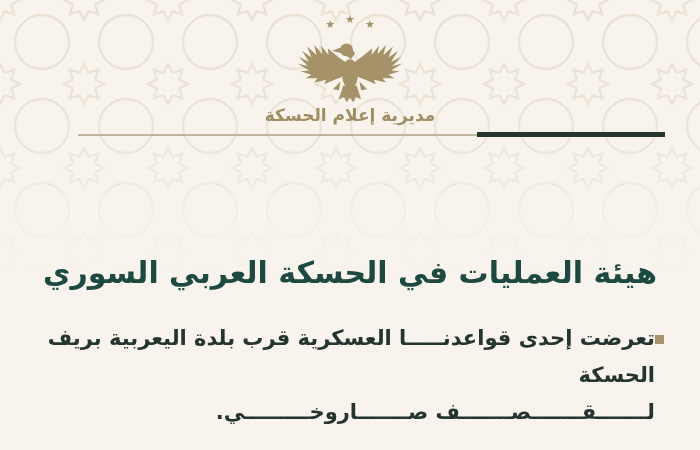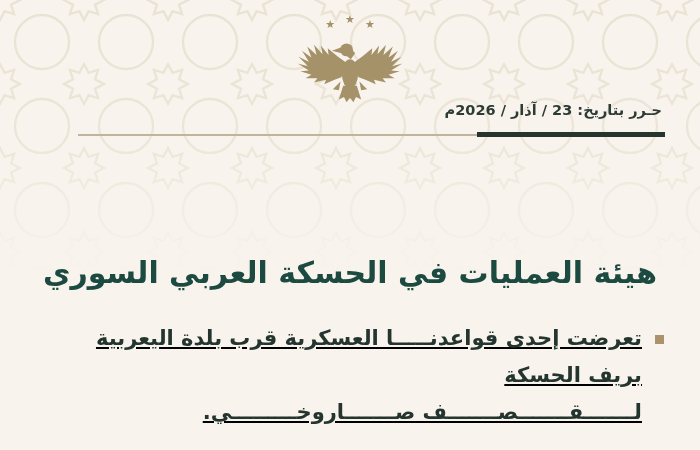--- a/index.html
+++ b/index.html
@@ -54,23 +54,22 @@
   
   .statement-title{
     position:absolute;top:235px;left:0;right:0;
     text-align:center;
     font-size:30px;font-weight:bold;color:#1c4a40;
   }
 
   
   .bullets{position:absolute;top:320px;right:36px;left:36px;}
   .bullet-item{
-    display:flex;align-items:flex-start;gap:13px;
+    display:flex;align-items:flex-start;
     margin-bottom:25px;
-    text-decoration:underline;
   }
   .bullet-square{
     flex:none;width:9px;height:9px;margin-top:15px;
     background:#aa926d;
   }
   .bullet-text{
     margin:0;
     font-size:21px;font-weight:bold;color:#243530;
     line-height:37px;
     text-align:right;
@@ -120,23 +119,23 @@
           <circle cx="66" cy="22" r="7.5"></circle>
 
           <polygon points="60,19 49,23 60,26"></polygon>
 
           <polygon points="59,59 50,68 57,69"></polygon>
           <polygon points="81,59 90,68 83,69"></polygon>
 
           <path d="M62,64 L57,80 L63,77 L66,83 L70,78 L74,83 L77,77 L83,80 L78,64 Z"></path>
         </g>
       </svg>
+      <div class="org-title">مديرية إعلام الحسكة</div>
     </div>
 
-    <div class="date-line">حـرر بتاريخ:  23  /  آذار /  2026م</div>
 
     <div class="divider">
       <div class="thin"></div>
       <div class="thick"></div>
     </div>
 
     <h1 class="statement-title">هيئة العمليات في الحسكة العربي السوري</h1>
 
     <div class="bullets">
       <div class="bullet-item">

